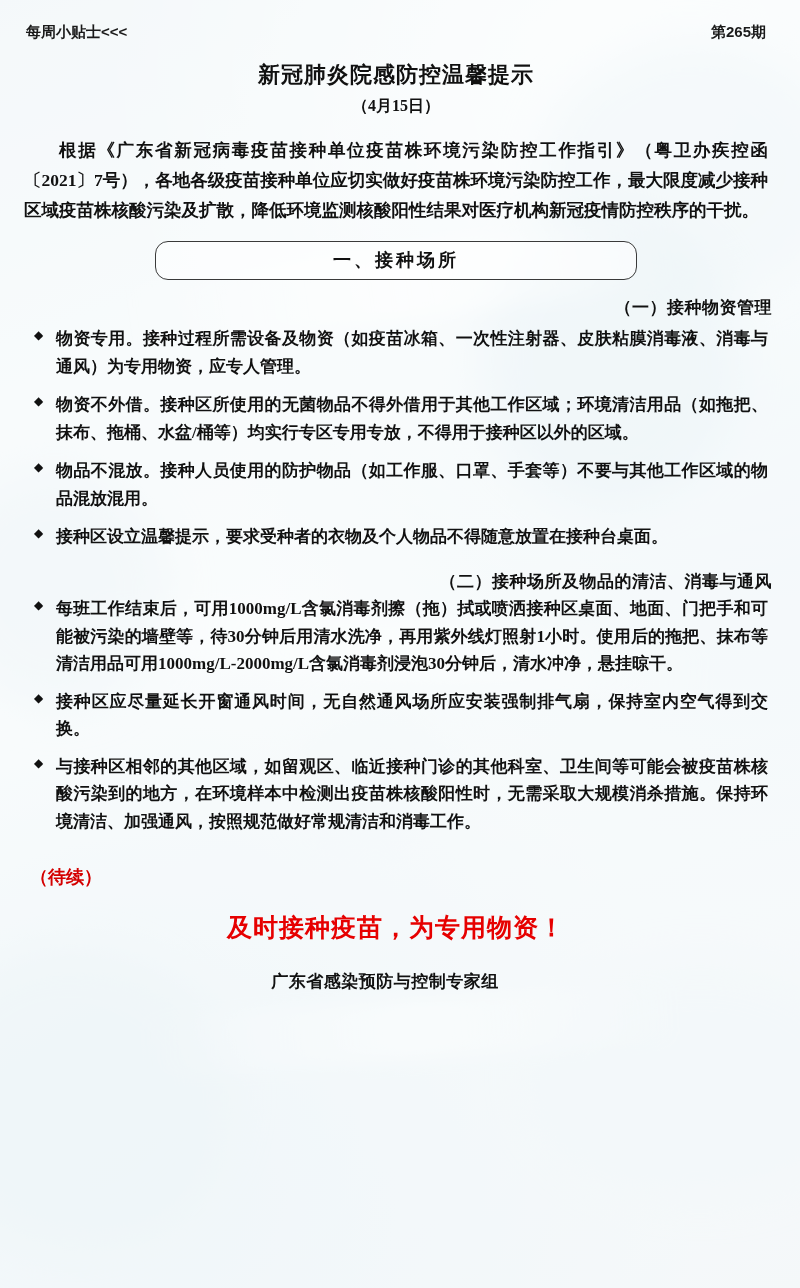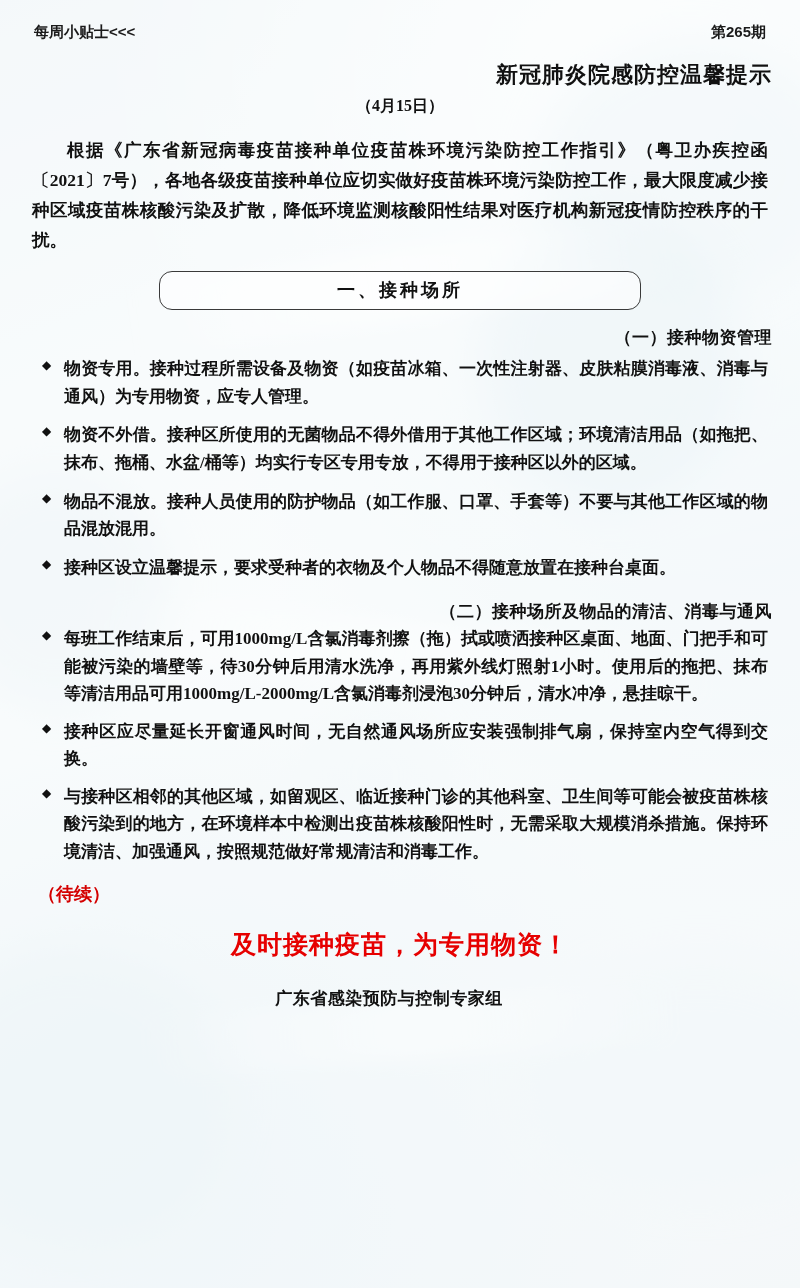--- a/index.html
+++ b/index.html
@@ -51,21 +51,21 @@
   #wash {
     position: absolute;
     inset: 0;
     background: rgba(252,253,254,0.72);
   }
 
   
   #page {
     position: absolute;
     inset: 0;
-    padding: 16px 28px 10px 28px;
+    padding: 16px 28px 10px 20px;
     display: flex;
     flex-direction: column;
   }
 
   
   .header {
     display: flex;
     align-items: center;
     justify-content: space-between;
     font-family: "Liberation Sans", "DejaVu Sans", sans-serif;
@@ -82,21 +82,20 @@
   .title-block {
     text-align: center;
     margin-top: 14px;
   }
   .doc-title {
     font-family: "Liberation Serif", "DejaVu Serif", serif;
     font-size: 22px;
     font-weight: bold;
     color: #111;
     letter-spacing: 1px;
-    text-align: right;
   }
   .doc-date {
     font-size: 16px;
     font-weight: bold;
     color: #111;
     margin-top: 6px;
   }
 
   
   .intro {
@@ -168,21 +167,21 @@
     font-size: 12px;
     color: #111;
   }
   ul.bullets.dense li { margin-bottom: 10px; }
 
   
   .continued {
     color: #d40000;
     font-weight: bold;
     font-size: 18px;
-    margin: 7px 0 0 10px;
+    margin: 20px 0 0 10px;
   }
 
   
   .slogan {
     text-align: center;
     color: #e60000;
     font-weight: bold;
     font-size: 25px;
     letter-spacing: 1px;
     margin-top: 22px;

